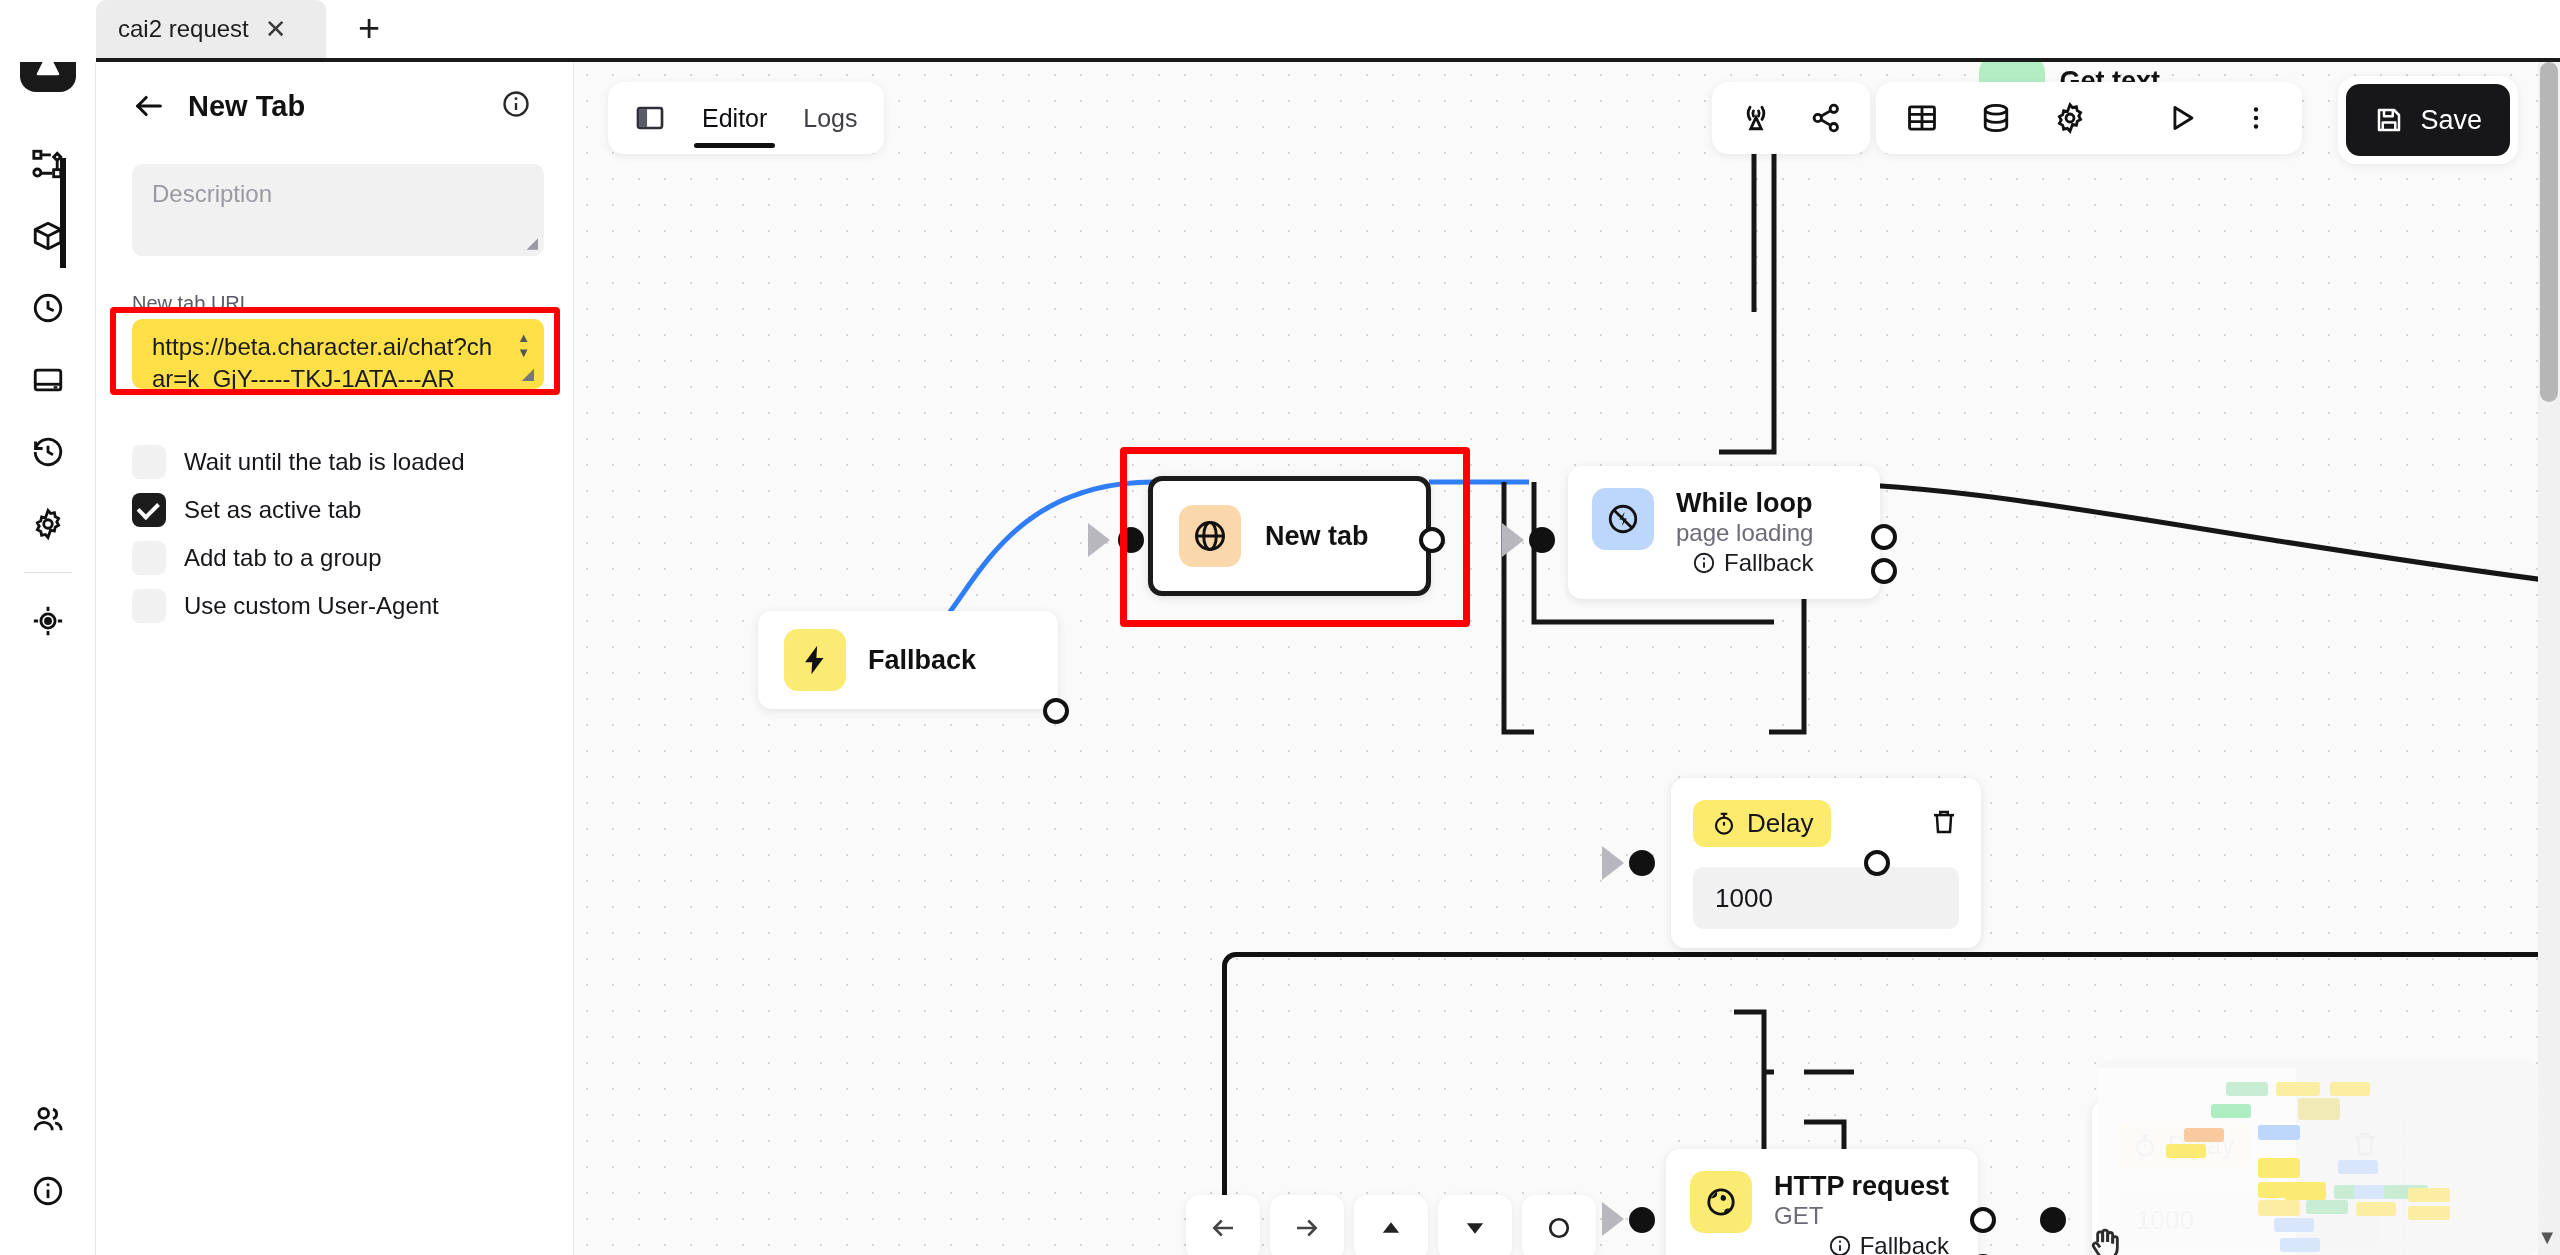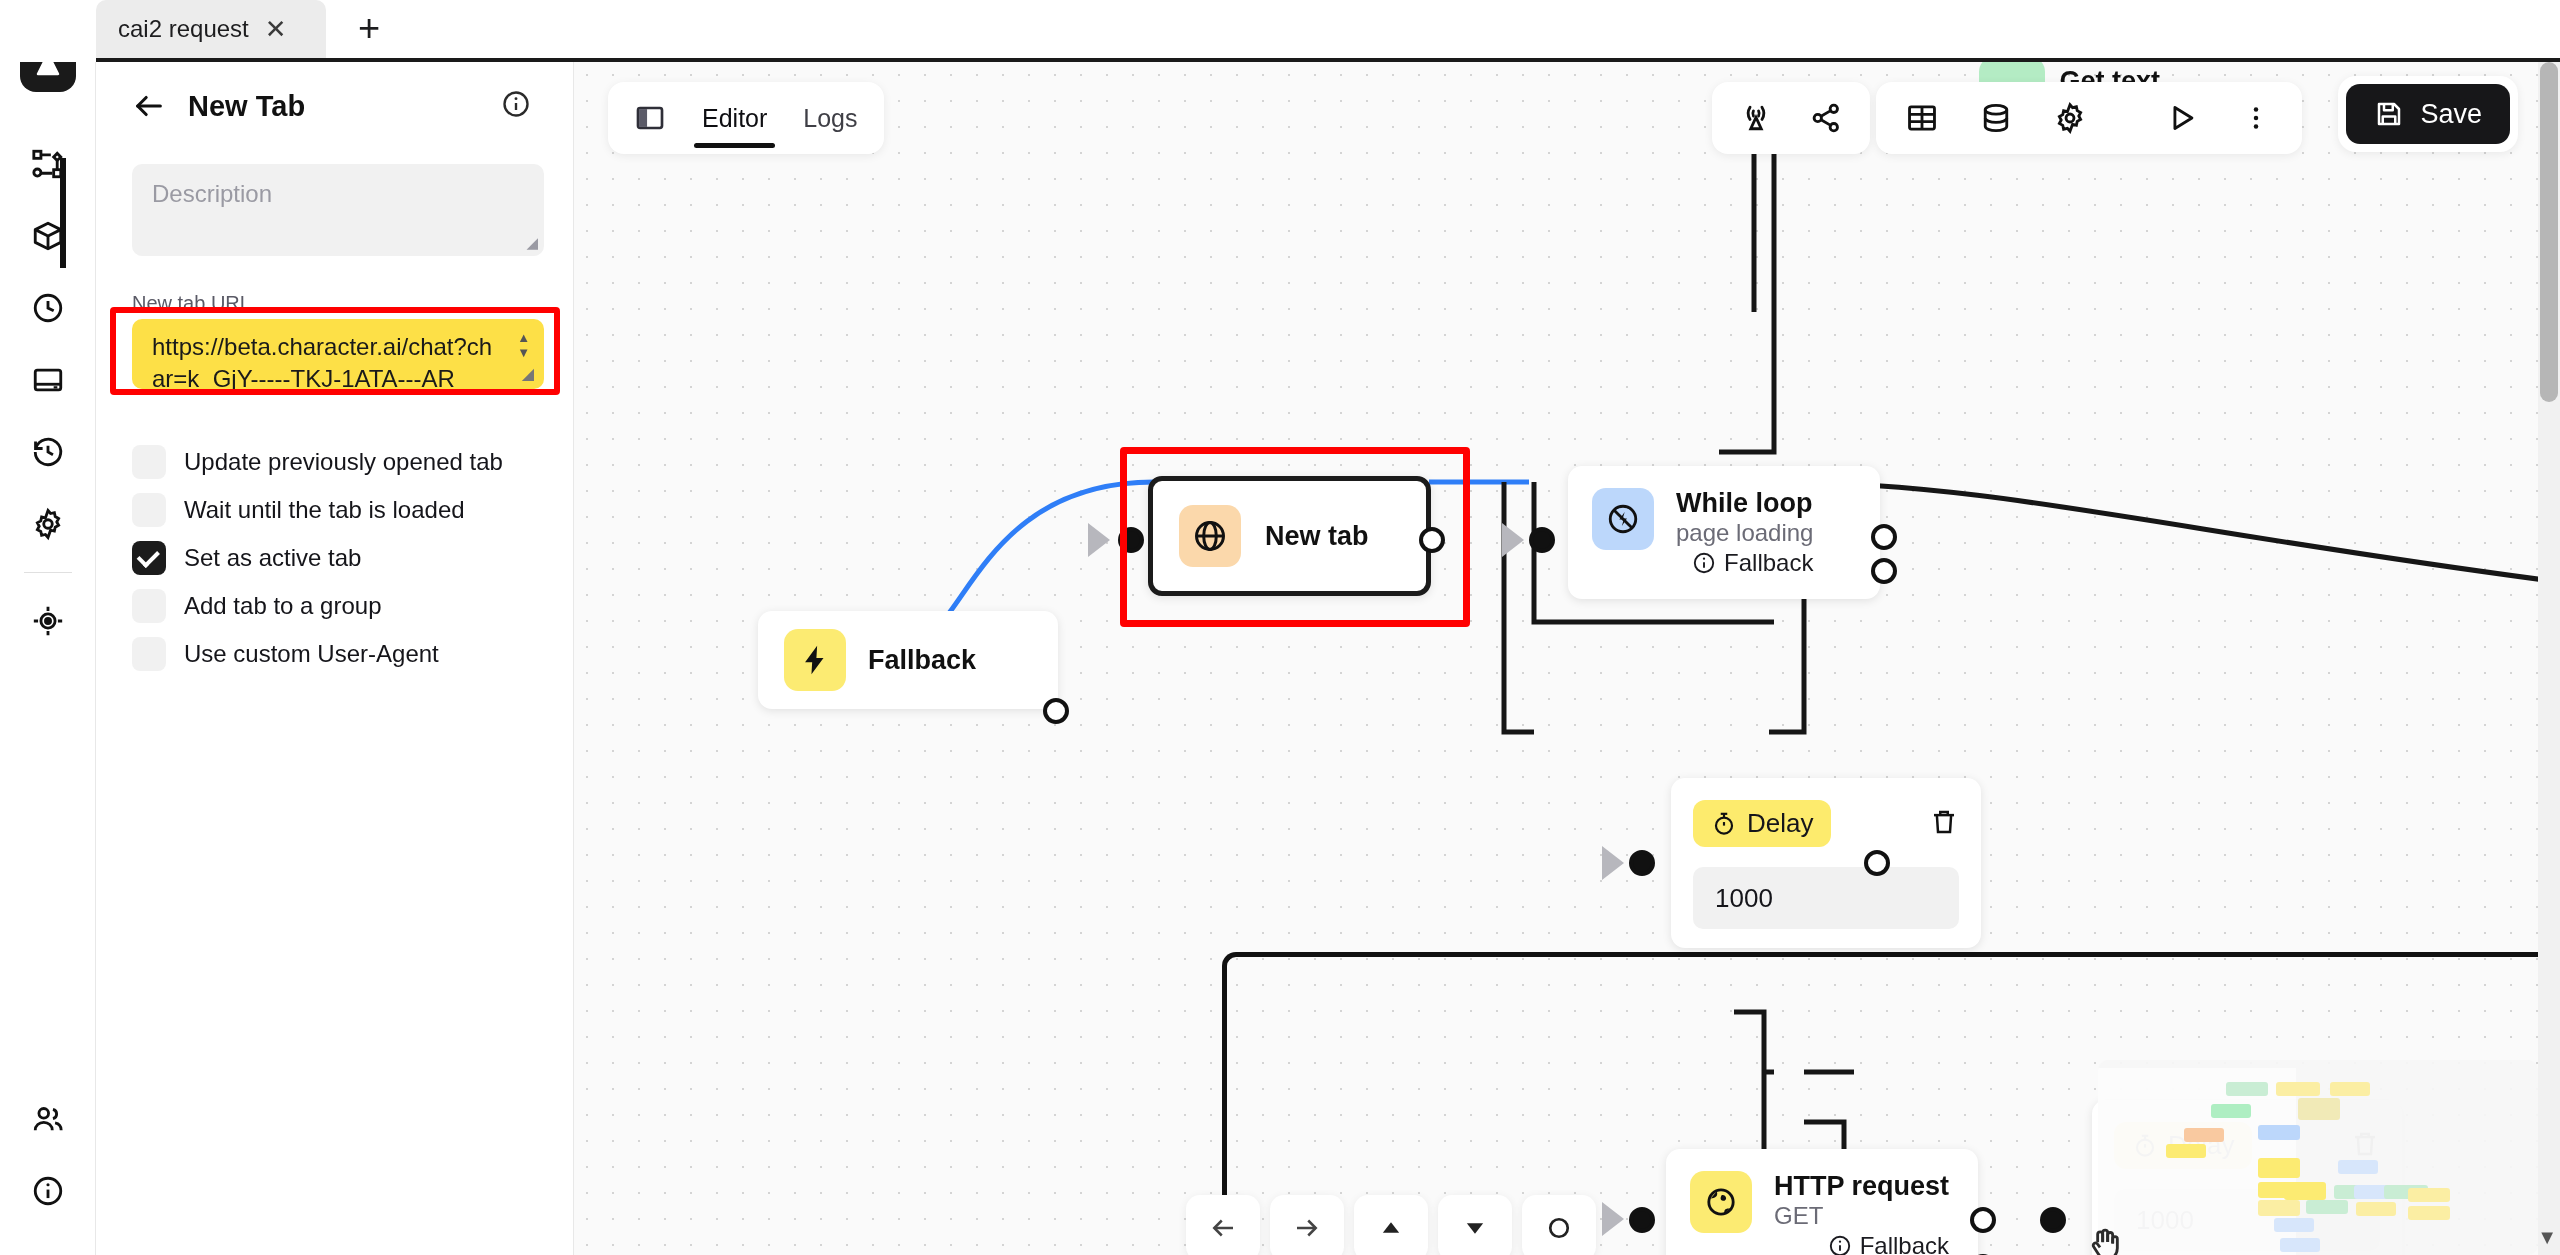--- a/index.html
+++ b/index.html
@@ -120,21 +120,21 @@
     content: ""; position: absolute; left: 8px; right: 8px; bottom: 6px;
     height: 5px; background: #111; border-radius: 3px;
   }
   .tb-icon-btn { width: 64px; height: 72px; display: flex; align-items: center; justify-content: center; cursor: pointer; }
   .tb-mid { top: 20px; right: 690px; padding: 0 12px; gap: 6px; }
   .tb-right { top: 20px; right: 258px; padding: 0 14px; gap: 10px; }
   .save-wrap { position: absolute; top: 14px; right: 42px; background: #fff;
     border-radius: 18px; padding: 8px; box-shadow: 0 2px 10px rgba(0,0,0,.07); }
   .save-btn {
     display: flex; align-items: center; gap: 16px; background: #171719;
-    color: #fff; border: none; border-radius: 14px; height: 60px; padding: 0 28px;
+    color: #fff; border: none; border-radius: 14px; height: 72px; padding: 0 28px;
     font-size: 27px; font-family: inherit; cursor: pointer;
   }
 
   
   .node {
     position: absolute; background: #fff; border-radius: 14px;
     box-shadow: 0 2px 10px rgba(0,0,0,.10);
     display: flex; align-items: center;
   }
   .node-ico {
@@ -313,24 +313,20 @@
         <div class="url-spin">
           <span>▲</span>
           <span>▼</span>
         </div>
         <span class="url-grip">◢</span>
       </div>
       <div class="hl-url"></div>
     </div>
 
     <div class="checklist">
-      <div class="crow">
-        <span class="cbox"></span>
-        <span class="clabel">Update previously opened tab</span>
-      </div>
       <div class="crow">
         <span class="cbox"></span>
         <span class="clabel">Wait until the tab is loaded</span>
       </div>
       <div class="crow">
         <span class="cbox on"></span>
         <span class="clabel">Set as active tab</span>
       </div>
       <div class="crow">
         <span class="cbox"></span>

